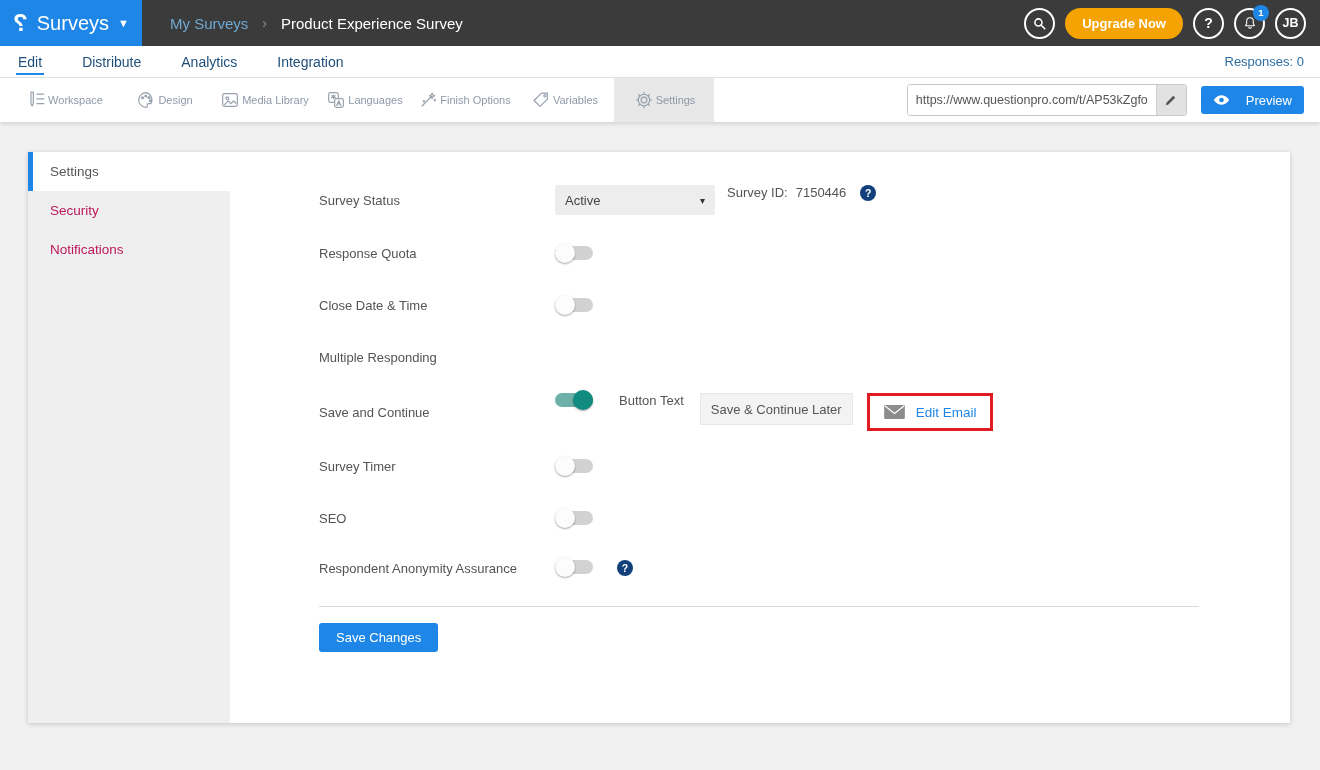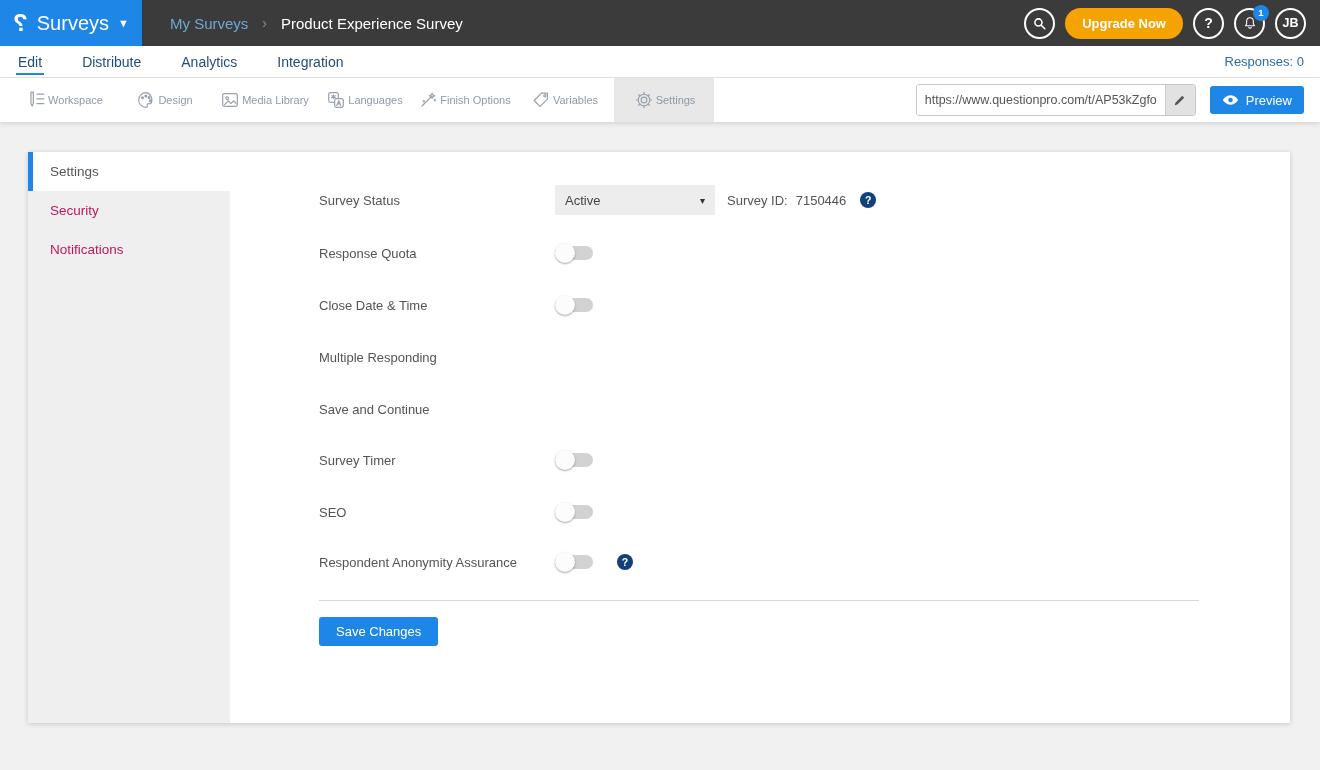--- a/index.html
+++ b/index.html
@@ -30,33 +30,33 @@
   .toolbar { height:44px; background:#fff; display:flex; align-items:stretch; padding-left:14px; box-shadow:0 2px 4px rgba(0,0,0,.12); position:relative; z-index:2; }
   .tool-tab { width:100px; display:flex; flex-direction:row; align-items:center; justify-content:center; gap:1px; cursor:pointer; }
   .tool-tab[data-active="true"] { background:#e8e8e8; }
   .tool-tab .t-icon { height:22px; display:flex; align-items:center; }
   .tool-tab .t-label { font-size:11px; color:#8e99a8; }
   .tool-tab svg { stroke:#98a1ae; fill:none; stroke-width:1.3; stroke-linecap:round; stroke-linejoin:round; }
   .toolbar-right { margin-left:auto; display:flex; align-items:center; gap:14px; padding-right:16px; }
   .url-box { width:280px; height:32px; border:1px solid #c8c8c8; border-radius:3px; display:flex; overflow:hidden; background:#fff; }
   .url-input { flex:1; border:none; outline:none; padding:0 8px; font-size:12.5px; color:#555; font-family:"Liberation Sans",sans-serif; }
   .url-edit { width:30px; background:#e2e2e2; border-left:1px solid #cfcfcf; display:flex; align-items:center; justify-content:center; cursor:pointer; }
-  .preview-btn { height:28px; padding:0 12px; background:#1e86e6; border:none; border-radius:3px; color:#fff; font-size:13px; font-family:"Liberation Sans",sans-serif; display:flex; align-items:center; gap:7px; cursor:pointer; }
+  .preview-btn { height:28px; padding:0 12px; background:#1e86e6; border:none; border-radius:3px; color:#fff; font-size:13px; font-family:"Liberation Sans",sans-serif; display:flex; align-items:center; gap:16px; cursor:pointer; }
 
   
   .page { height:648px; background:#f1f1f1; padding-top:30px; }
   .card { width:1262px; height:571px; margin-left:28px; background:#fff; box-shadow:0 1px 5px rgba(0,0,0,.18); display:flex; }
   .side { width:202px; background:#efefef; flex-shrink:0; }
   .side-item { height:39px; display:flex; align-items:center; padding-left:17px; font-size:13.5px; color:#be185d; cursor:pointer; border-left:5px solid transparent; }
   .side-item[data-active="true"] { background:#fff; color:#555; border-left:5px solid #1e86e6; }
 
   .content { flex:1; padding:33px 0 0 89px; }
   .frow { display:grid; grid-template-columns:236px 1fr; align-items:center; min-height:30px; }
   .flabel { font-size:13px; color:#545454; }
-  .ctl { display:flex; align-items:center; }
+  .ctl { display:flex; }
 
   .select-box { width:160px; height:30px; background:#ededed; border-radius:2px; display:flex; align-items:center; padding:0 10px; font-size:13px; color:#444; cursor:pointer; }
   .select-caret { margin-left:auto; font-size:10px; color:#333; }
   .sid-label { margin-left:12px; font-size:13px; color:#545454; }
   .sid-value { margin-left:8px; font-size:13px; color:#545454; }
   .help-badge { width:16px; height:16px; border-radius:50%; background:#12407a; color:#fff; font-size:10.5px; font-weight:bold; display:flex; align-items:center; justify-content:center; margin-left:14px; cursor:pointer; }
 
   .toggle { width:38px; height:14px; border-radius:7px; background:#d2d2d2; position:relative; display:inline-block; cursor:pointer; flex-shrink:0; }
   .toggle .knob { position:absolute; top:-3px; left:0; width:20px; height:20px; border-radius:50%; background:#fcfcfc; box-shadow:0 1px 2px rgba(0,0,0,.35); }
   .toggle[data-state="on"] { background:#6db0a8; }
@@ -267,20 +267,34 @@
       </div>
 
       
       <div class="frow mb21" style="align-items:start">
         <span class="flabel" style="padding-top:8px">Multiple Responding</span>
       </div>
 
       
       <div class="frow row-sc mb20">
         <span class="flabel">Save and Continue</span>
+        <div class="ctl">
+          <span class="toggle" data-state="on">
+              <span class="knob"></span>
+            </span>
+          <span class="btntext-label">Button Text</span>
+          <input class="btntext-input" value="Save &amp; Continue Later" style="">
+          <div class="editmail-box">
+            <svg width="23" height="16" viewBox="0 0 24 17">
+                <rect x="1" y="1" width="22" height="15" rx="1.5" fill="#8c8c8c"></rect>
+                <path d="M2 2.2l10 7.8 10-7.8" stroke="#fff" stroke-width="1.4" fill="none"></path>
+              </svg>
+            <span class="editmail-link">Edit Email</span>
+          </div>
+        </div>
       </div>
 
       
       <div class="frow mb22">
         <span class="flabel">Survey Timer</span>
         <div class="ctl">
           <span class="toggle" data-state="off">
               <span class="knob"></span>
             </span>
         </div>

